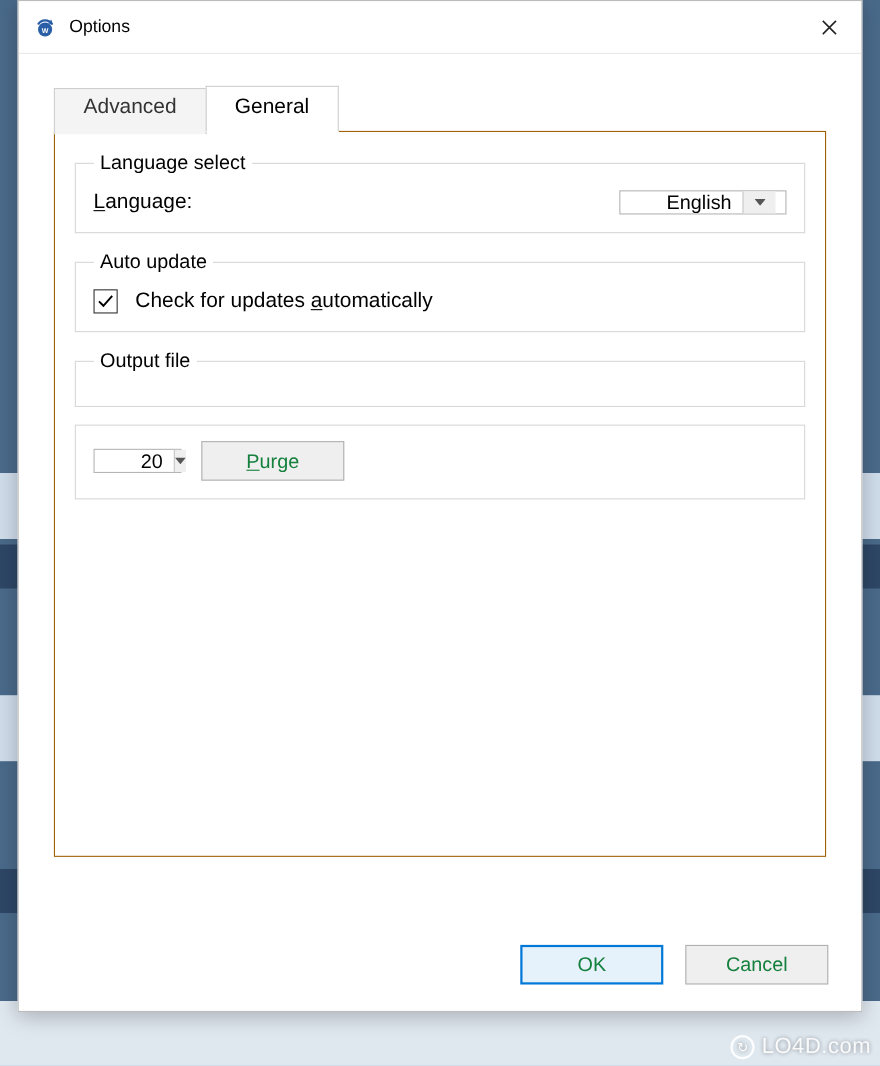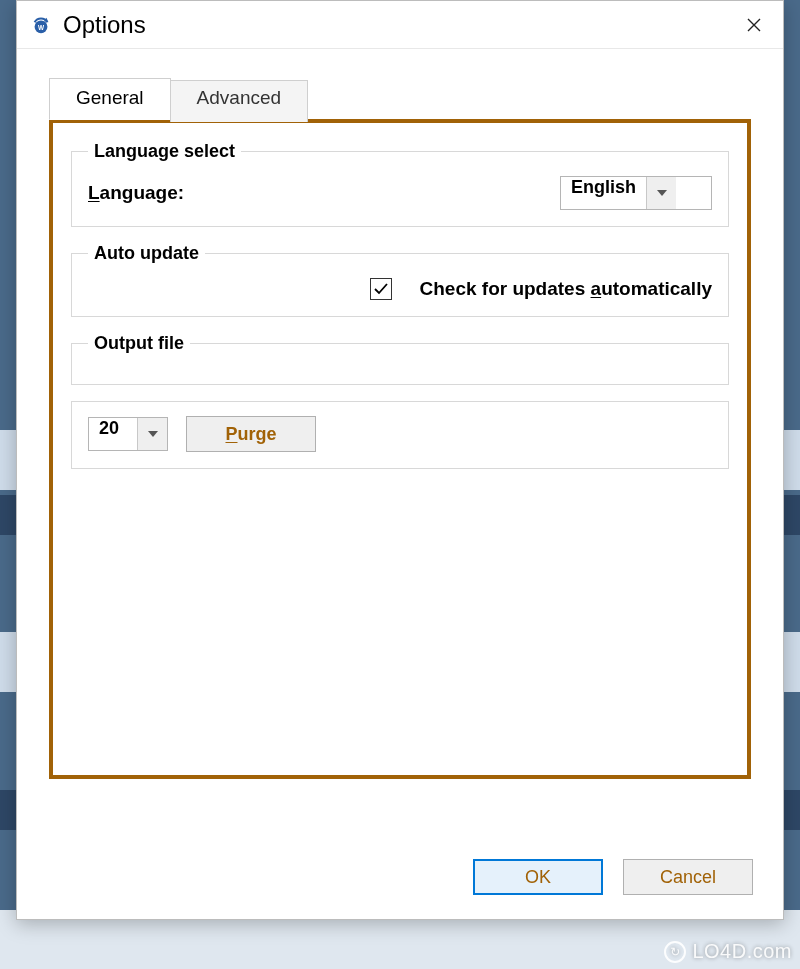--- a/index.html
+++ b/index.html
@@ -31,21 +31,21 @@
     height: 48px;
     display: flex;
     align-items: center;
     padding: 0 4px 0 12px;
     border-bottom: 1px solid #e8e8e8;
   }
   .titlebar .app-icon {
     width: 24px; height: 24px; margin-right: 10px;
     display:flex; align-items:center; justify-content:center;
   }
-  .titlebar .title { font-size: 24px; color:#000; flex:1; }
+  .titlebar .title { font-size: 16px; color:#000; flex:1; }
   .titlebar .close {
     width: 50px; height: 40px;
     display:flex; align-items:center; justify-content:center;
     color:#222;
   }
 
   .body {
     flex:1;
     padding: 28px 32px 10px 32px;
     position: relative;
@@ -72,25 +72,24 @@
     color:#333;
     top: 3px;
     padding-top:6px;
   }
   .tab.active {
     background:#fff;
     border-bottom: 1px solid #fff;
   }
 
   .tabpanel {
-    border: 4px solid #a16207;
+    border: 1px solid #a16207;
     padding: 18px 18px 24px 18px;
     min-height: 660px;
     background:#fff;
-    font-weight:bold;
   }
 
   fieldset {
     border: 1px solid #d8d8d8;
     margin: 0 0 16px 0;
     padding: 14px 16px 16px 16px;
   }
   legend {
     padding: 0 6px;
     font-size: 18px;
@@ -102,58 +101,58 @@
     justify-content: space-between;
     gap: 12px;
   }
   .lbl { font-size:19px; color:#000; }
   .u { text-decoration: underline; text-underline-offset: 2px; }
 
   .select {
     display:flex; align-items:flex-start;
     border:1px solid #b5b5b5;
     background:#fff;
-    height:34px;
+    height:22px;
+    padding-left:32px;
   }
   .select .val {
     padding: 0 10px;
     font-size:18px;
     color:#000;
     white-space:nowrap;
   }
   .select .arrow {
     width:30px; height:100%;
     border-left:1px solid #c8c8c8;
     background:#efefef;
     display:flex; align-items:center; justify-content:center;
   }
   .select.lang { width:152px; }
   .select.exists { width:210px; }
   .select.count { width:80px; }
 
   .checkbox {
-    display:flex; align-items:center; gap:28px;
+    display:flex; align-items:center; gap:16px;
     font-size:19px;
-    justify-content:flex-end;
   }
   .checkbox .box {
     width:22px; height:22px;
     border:1px solid #333;
     display:flex; align-items:center; justify-content:center;
     background:#fff;
   }
 
   .btn {
     min-width:118px;
     height:36px;
     border:1px solid #b0b0b0;
     background:#efefef;
     font-size:18px;
     display:flex; align-items:center; justify-content:center;
-    color:#a16207;
+    color:#15803d;
   }
 
   .footer {
     display:flex;
     justify-content:flex-end;
     gap:20px;
     padding: 10px 30px 24px 0;
   }
   .btn.ok {
     border:2px solid #0078d7;
@@ -201,22 +200,22 @@
     <div class="close">
       <svg width="14" height="14" viewBox="0 0 14 14">
         <path d="M1 1 L13 13 M13 1 L1 13" stroke="currentColor" stroke-width="1.4"></path>
       </svg>
     </div>
   </div>
 
   <div class="body">
 
     <div class="tabs">
+      <div class="tab inactive">Advanced</div>
       <div class="tab active">General</div>
-      <div class="tab inactive">Advanced</div>
     </div>
 
     <div class="tabpanel">
 
       <fieldset>
         <legend>Language select</legend>
         <div class="row">
           <span class="lbl"><span class="u">L</span><span>anguage:</span></span>
           <div class="select lang">
             <span class="val">English</span>

